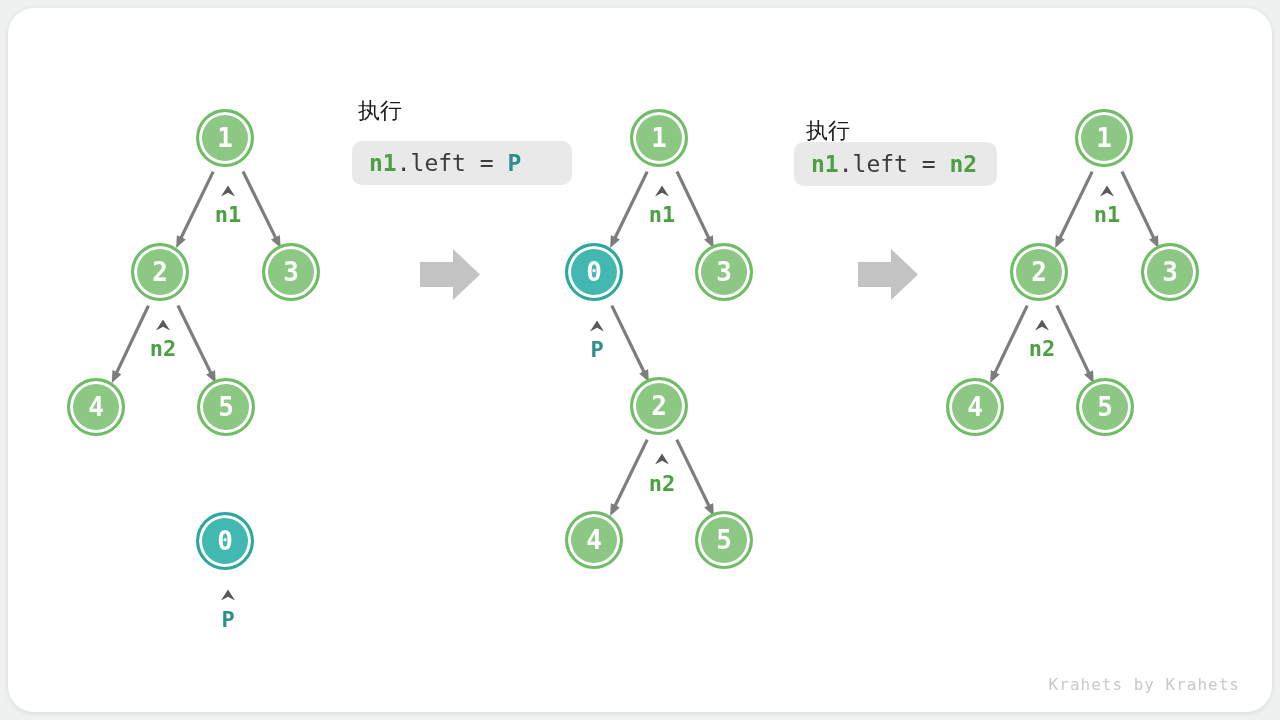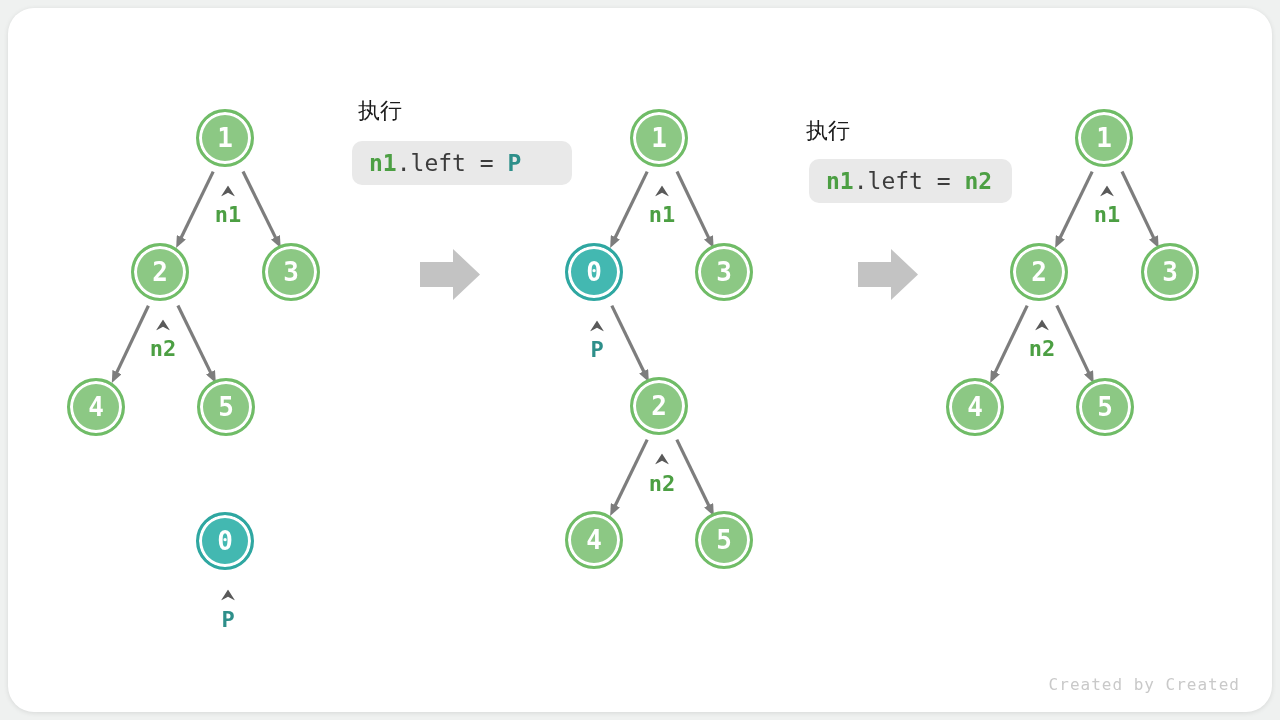--- a/index.html
+++ b/index.html
@@ -185,21 +185,21 @@
           <path d="M7,0 L14,11 L7,7.2 L0,11 Z" fill="#5a5a5a"></path>
         </svg></span>
 
     <span class="ptr green" style="left:662px; top:214px;">n1</span>
     <span class="ptr teal" style="left:597px; top:349px;">P</span>
     <span class="ptr green" style="left:662px; top:483px;">n2</span>
   </div>
 
   <div>
     <div class="exec-title" style="left:806px; top:116px;">执行</div>
-    <div class="code-box" style="left:794px; top:159px; width:169px;margin-left:15px;">
+    <div class="code-box" style="left:794px; top:142px; width:169px;">
       <div class="code-line"><span class="tok-green">n1</span><span class="tok-plain">.left</span><span class="tok-plain"> = </span><span class="tok-green">n2</span></div>
     </div>
   </div>
 
   <div>
     <div class="node green" style="left:1075px; top:109px;">
         <span>1</span>
       </div>
     <div class="node green" style="left:1010px; top:243px;">
         <span>2</span>
@@ -218,14 +218,14 @@
           <path d="M7,0 L14,11 L7,7.2 L0,11 Z" fill="#5a5a5a"></path>
         </svg></span>
     <span class="caret" style="left:1042px; top:321px;"><svg width="14" height="11" viewBox="0 0 14 11">
           <path d="M7,0 L14,11 L7,7.2 L0,11 Z" fill="#5a5a5a"></path>
         </svg></span>
 
     <span class="ptr green" style="left:1107px; top:214px;">n1</span>
     <span class="ptr green" style="left:1042px; top:348px;">n2</span>
   </div>
 
-  <div class="watermark">Created by Created</div>
+  <div class="watermark">Krahets by Krahets</div>
 </div>
 
 </body></html>

